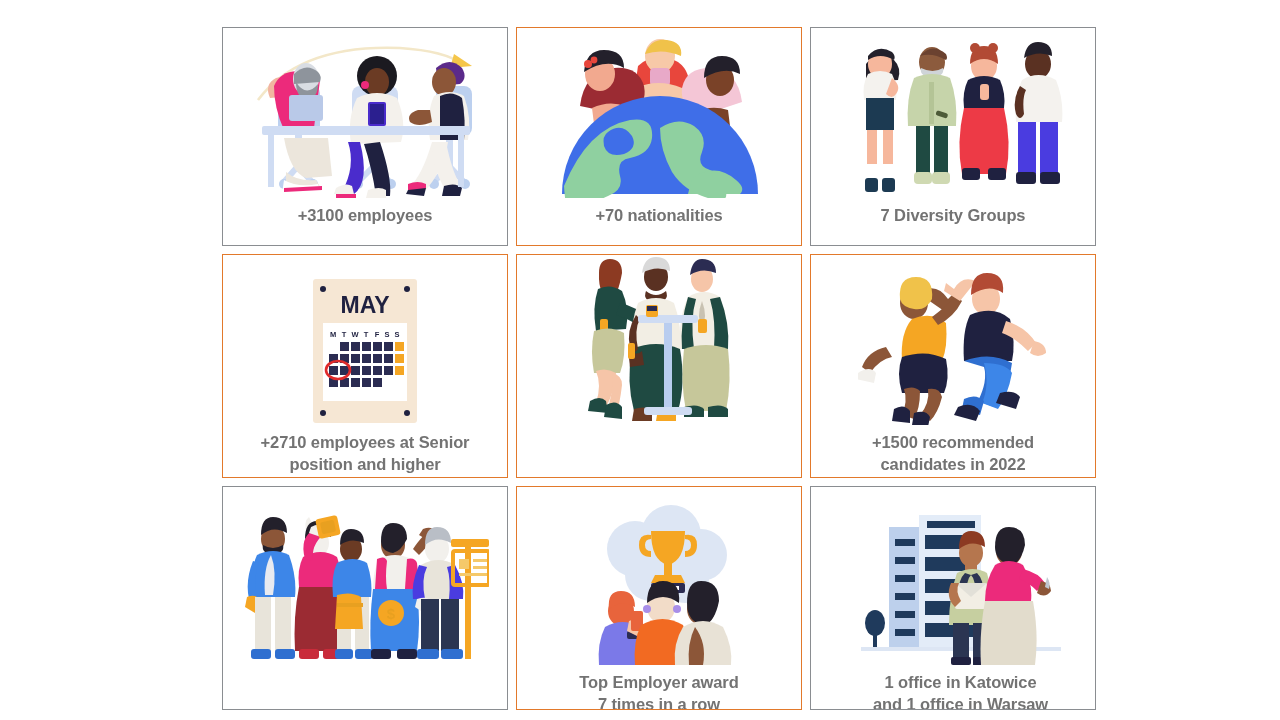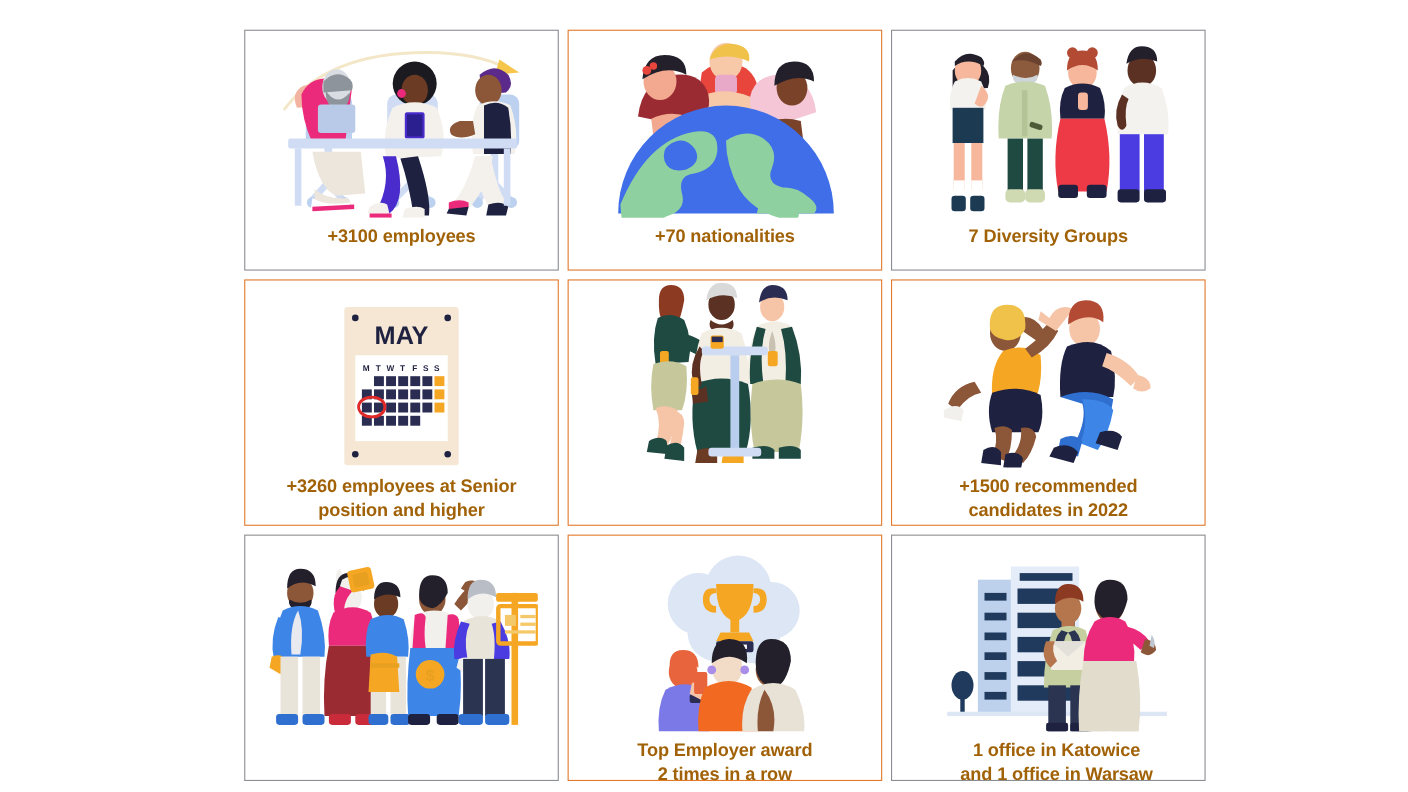--- a/index.html
+++ b/index.html
@@ -46,21 +46,21 @@
     align-items: flex-end;
     justify-content: center;
     flex: 0 0 auto;
   }
   .stat-card.tall-art .card-art { height: 170px; }
 
   .card-art svg { display: block; }
 
   .card-caption {
     margin-top: 6px;
-    color: #a16207;
+    color: #737373;
     font-size: 16.5px;
     font-weight: bold;
     line-height: 1.34;
     text-align: center;
     letter-spacing: -0.1px;
     white-space: pre-line;
     width: 100%;
   }
 </style>
 </head>
@@ -269,21 +269,21 @@
           <rect x="64" y="101" width="9" height="9"></rect>
         </g>
         <g fill="#f5a623">
           <rect x="86" y="65" width="9" height="9"></rect>
           <rect x="86" y="77" width="9" height="9"></rect>
           <rect x="86" y="89" width="9" height="9"></rect>
         </g>
         <ellipse cx="29" cy="93" rx="12" ry="9" fill="none" stroke="#e02a2a" stroke-width="2.6"></ellipse>
       </svg>
     </div>
-    <div class="card-caption">+3260 employees at Senior
+    <div class="card-caption">+2710 employees at Senior
 position and higher</div>
   </div>
 
   <div class="stat-card accent" style="border-color: rgb(226, 121, 43);">
     <div class="card-art">
       <svg width="150" height="168" viewBox="0 0 150 168">
 
         <g>
           <ellipse cx="26" cy="18" rx="10" ry="12" fill="#f6c5a8"></ellipse>
           <path d="M15 16 q0 -14 11 -14 q12 0 12 14 q-4 22 -10 26 q-14 -2 -13 -26z" fill="#8c3a22"></path>
@@ -495,21 +495,21 @@
 
         <g>
           <ellipse cx="122" cy="106" rx="14" ry="16" fill="#8c5638"></ellipse>
           <path d="M108 100 q0 -22 14 -22 q18 0 18 20 q-4 20 -14 24 q-18 -2 -18 -22z" fill="#23202b"></path>
           <path d="M104 124 q20 -12 40 0 q10 20 8 38 l-56 0 q-2 -22 8 -38z" fill="#e8e2d6"></path>
           <path d="M116 124 q12 16 8 38 l-14 0 q-2 -22 6 -38z" fill="#8c5638"></path>
         </g>
       </svg>
     </div>
     <div class="card-caption">Top Employer award
-2 times in a row</div>
+7 times in a row</div>
   </div>
 
   <div class="stat-card tall-art" style="border-color: rgb(138, 141, 145); padding-left: 21px;">
     <div class="card-art">
       <svg width="200" height="160" viewBox="0 0 200 160">
 
         <rect x="28" y="22" width="30" height="122" fill="#bdd0ec"></rect>
         <rect x="58" y="10" width="62" height="134" fill="#e3ecf8"></rect>
         <rect x="66" y="16" width="48" height="7" fill="#1f3a5c"></rect>
         <g fill="#1f3a5c">

